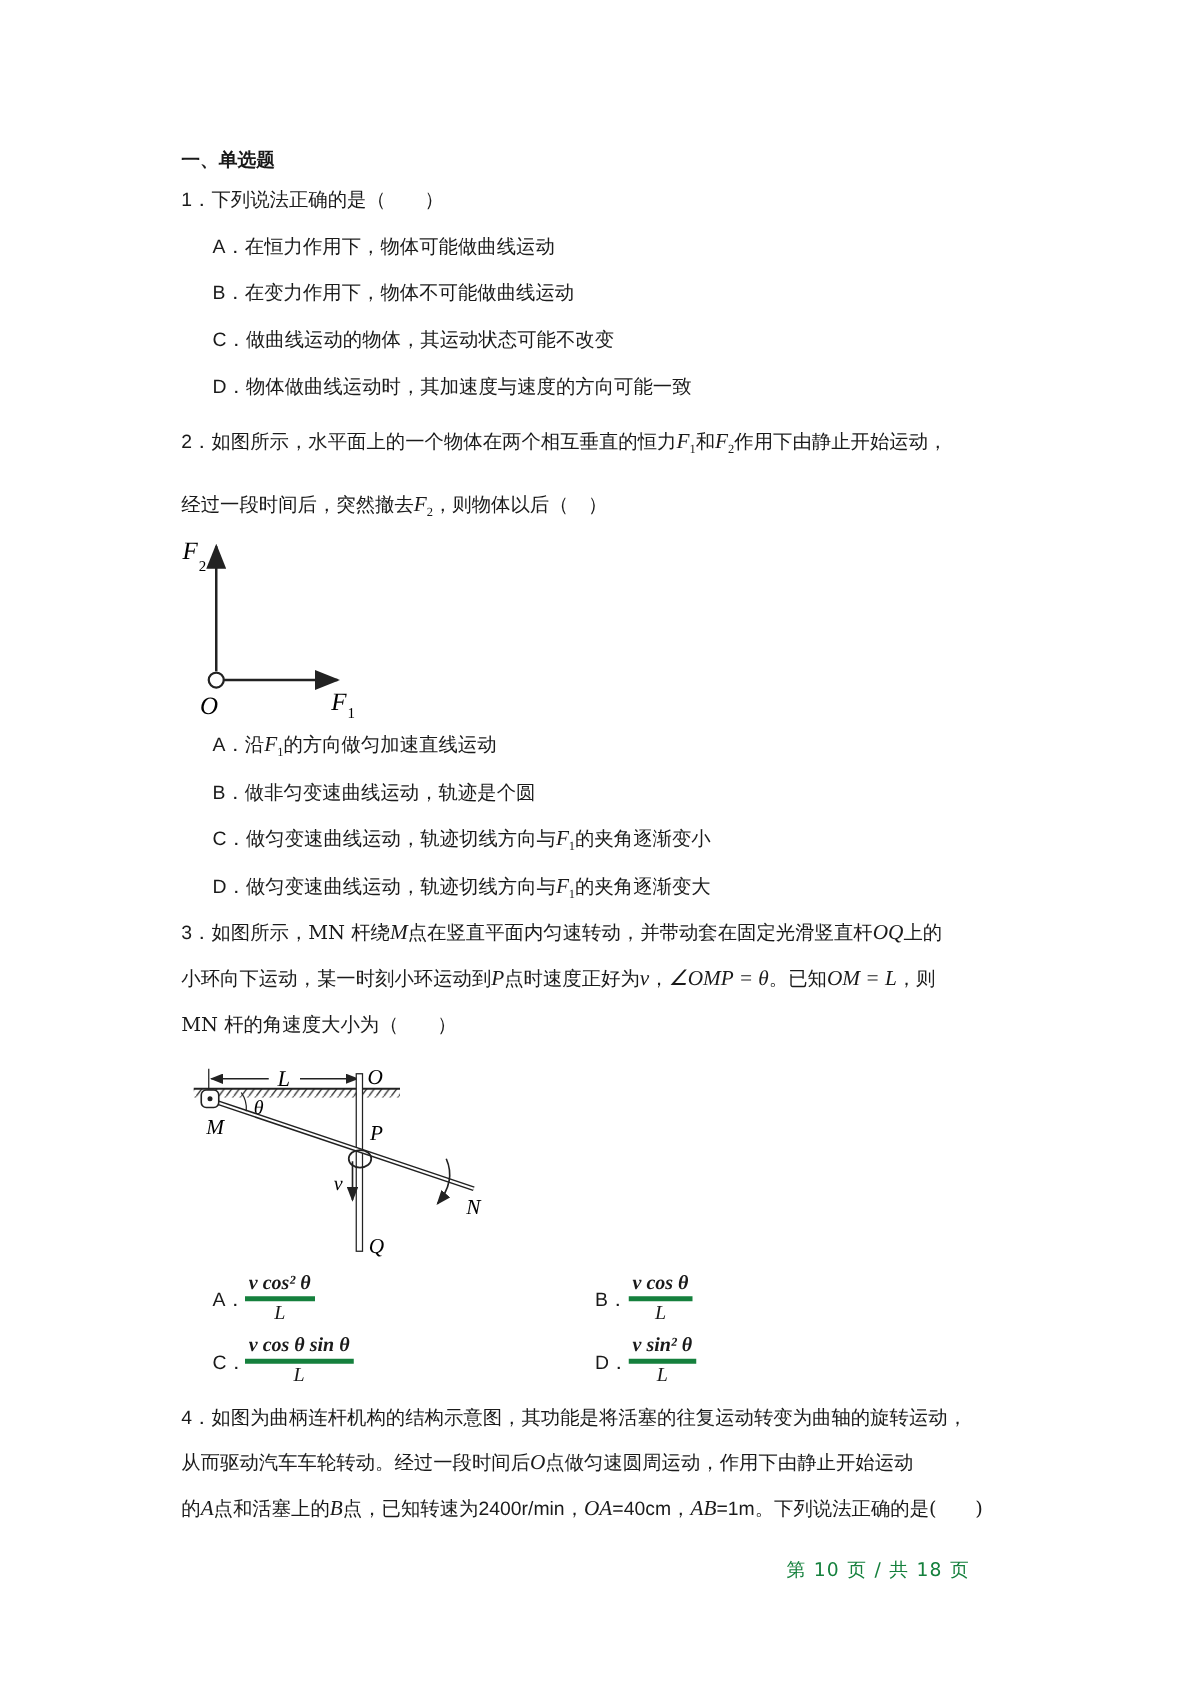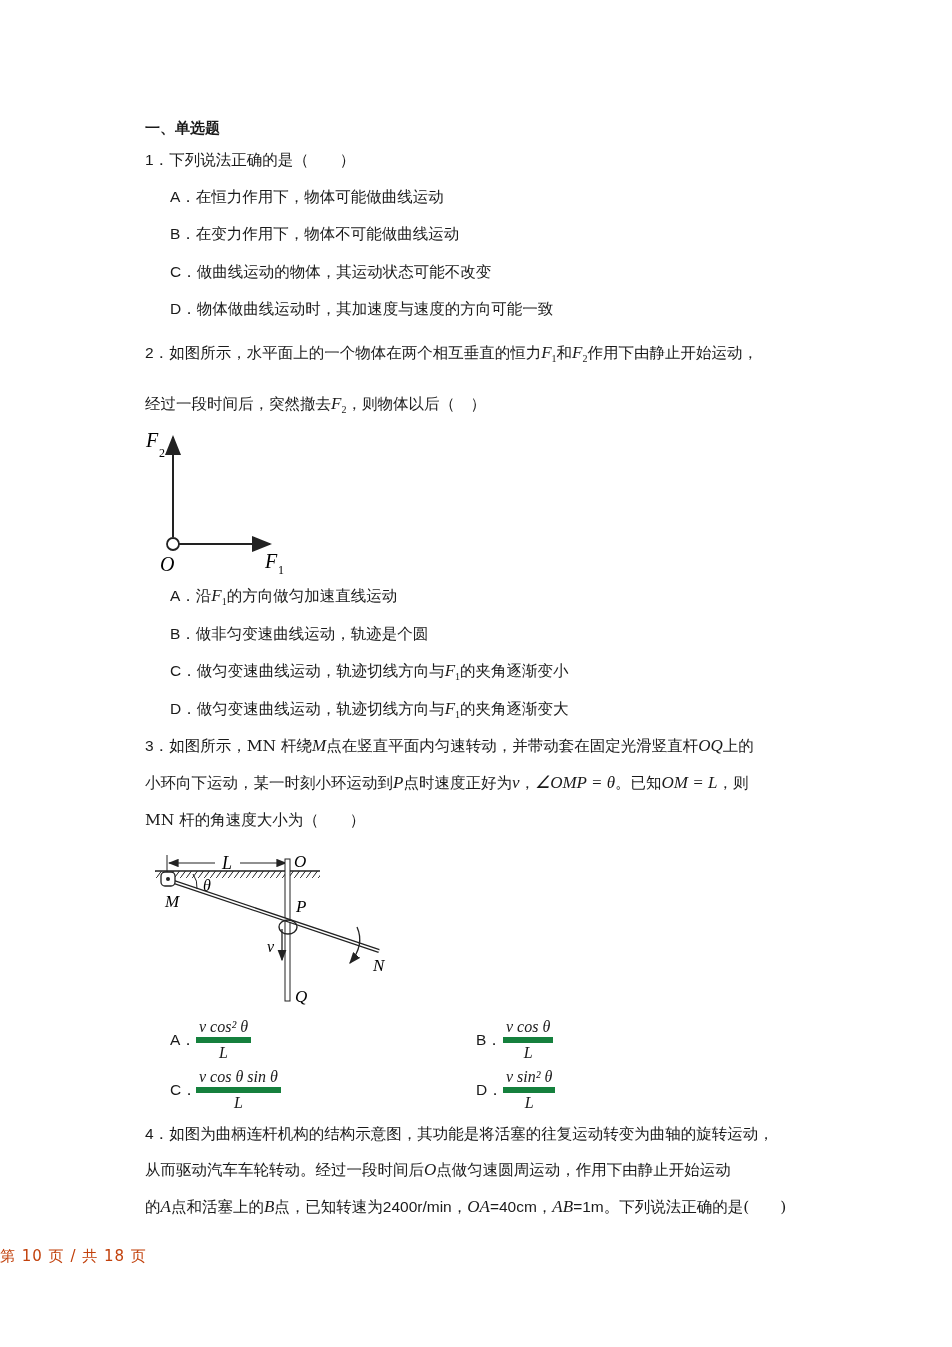--- a/index.html
+++ b/index.html
@@ -15,26 +15,26 @@
     }
     .opt { left: 170px; }
     .section-title { font-weight: bold; font-size: 15px; }
     .latin { font-family: "Liberation Sans", sans-serif; }
     .mathit { font-family: "Liberation Serif", serif; font-style: italic; font-size: 17px; }
     .sub { font-size: 10px; vertical-align: -4px; font-style: normal; }
     .frac {
       position: absolute; display: inline-flex; flex-direction: column; align-items: center;
       font-family: "Liberation Serif", serif; font-size: 16px;
     }
-    .frac .num { padding: 0 3px 1px 3px; border-bottom: 6px solid #15803d; white-space: nowrap; }
+    .frac .num { padding: 0 3px 1px 3px; border-bottom: 4px solid #15803d; white-space: nowrap; font-weight: bold; }
     .frac .den { font-style: italic; padding-top: 1px; }
     .frac .num i { font-style: italic; }
     .footer {
-      position: absolute; top: 1247px; left: 0; width: 776px; text-align: left;
-      font-size: 15px; letter-spacing: 1px; color: #c2410c;
+      position: absolute; top: 1247px; left: 0; width: 776px; text-align: right;
+      font-size: 15px; letter-spacing: 1px; color: #15803d;
       font-family: "DejaVu Sans", sans-serif;
     }
     svg text { font-family: "Liberation Serif", serif; font-style: italic; }
   </style>
 </head>
 <body>
 
 <div class="page">
 
   <div class="line section-title" style="top:118px;">一、单选题</div>

